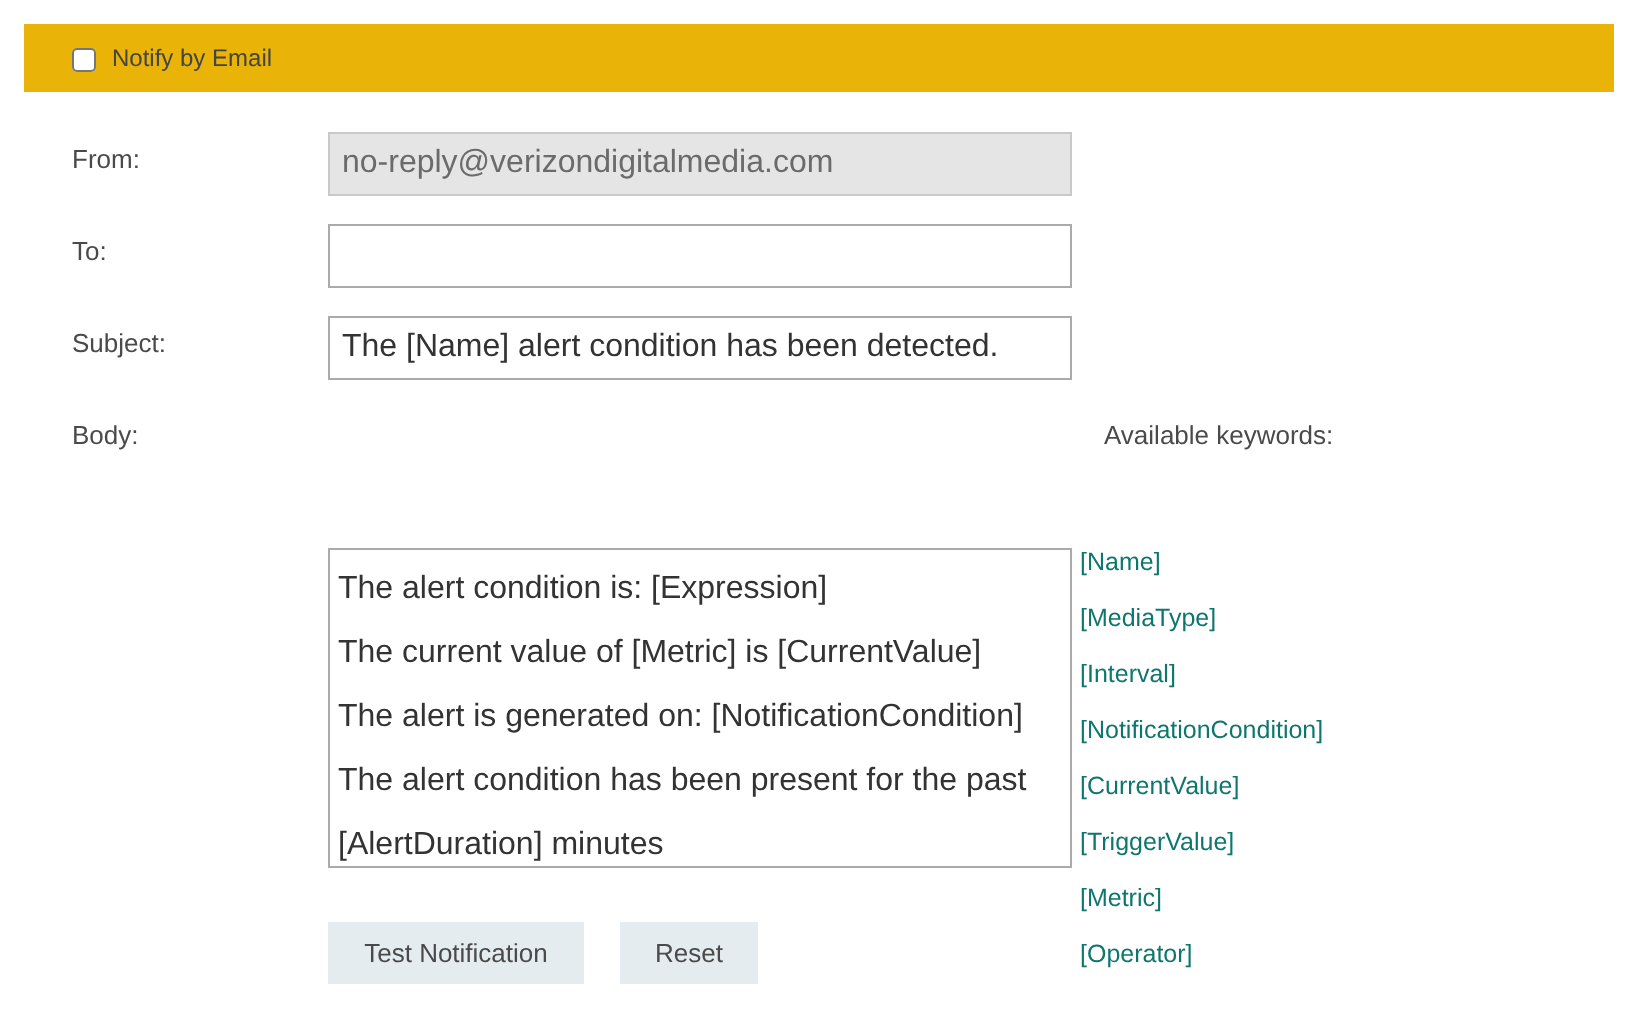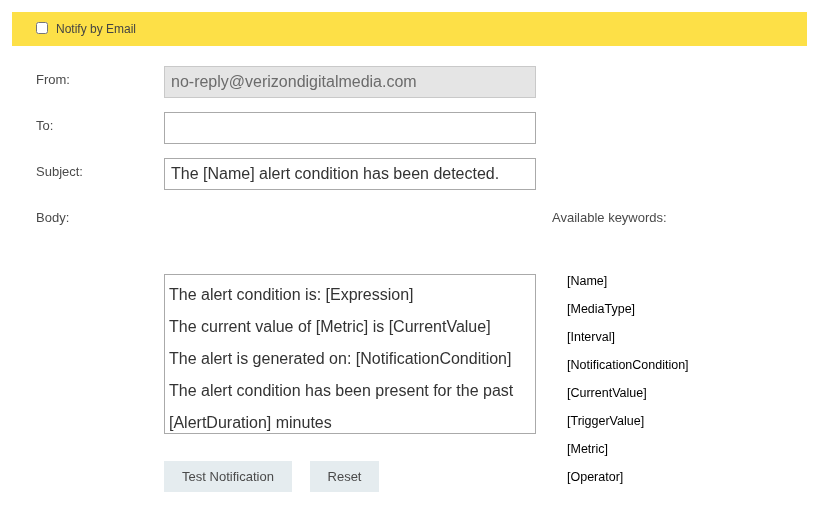--- a/index.html
+++ b/index.html
@@ -8,24 +8,24 @@
       padding: 0;
     }
     body {
       font-family: "Segoe UI", Arial, sans-serif;
       font-size: 13px;
       color: #333;
       background: #fff;
       width: 819px;
     }
     .header-bar {
-      background: #fde047;
+      background: #eab308;
       padding: 10px 24px;
       display: flex;
-      align-items: flex-start;
+      align-items: flex-end;
       gap: 8px;
       margin: 12px 12px 0 12px;
     }
     .header-bar input[type="checkbox"] {
       width: 12px;
       height: 12px;
     }
     .header-bar label {
       font-size: 12px;
       color: #444;
@@ -74,23 +74,22 @@
     }
     .keywords-list {
       position: absolute;
       top: 70px;
       left: 4px;
       display: flex;
       flex-direction: column;
       gap: 14px;
     }
     .keywords-list span {
-      color: #000000;
+      color: #0f766e;
       font-size: 12.5px;
-      margin-left: 27px;
     }
     .button-row {
       grid-column: 2 / 3;
       display: flex;
       gap: 18px;
       margin-top: 10px;
     }
     .button-row button {
       background: #e5ecef;
       border: none;

